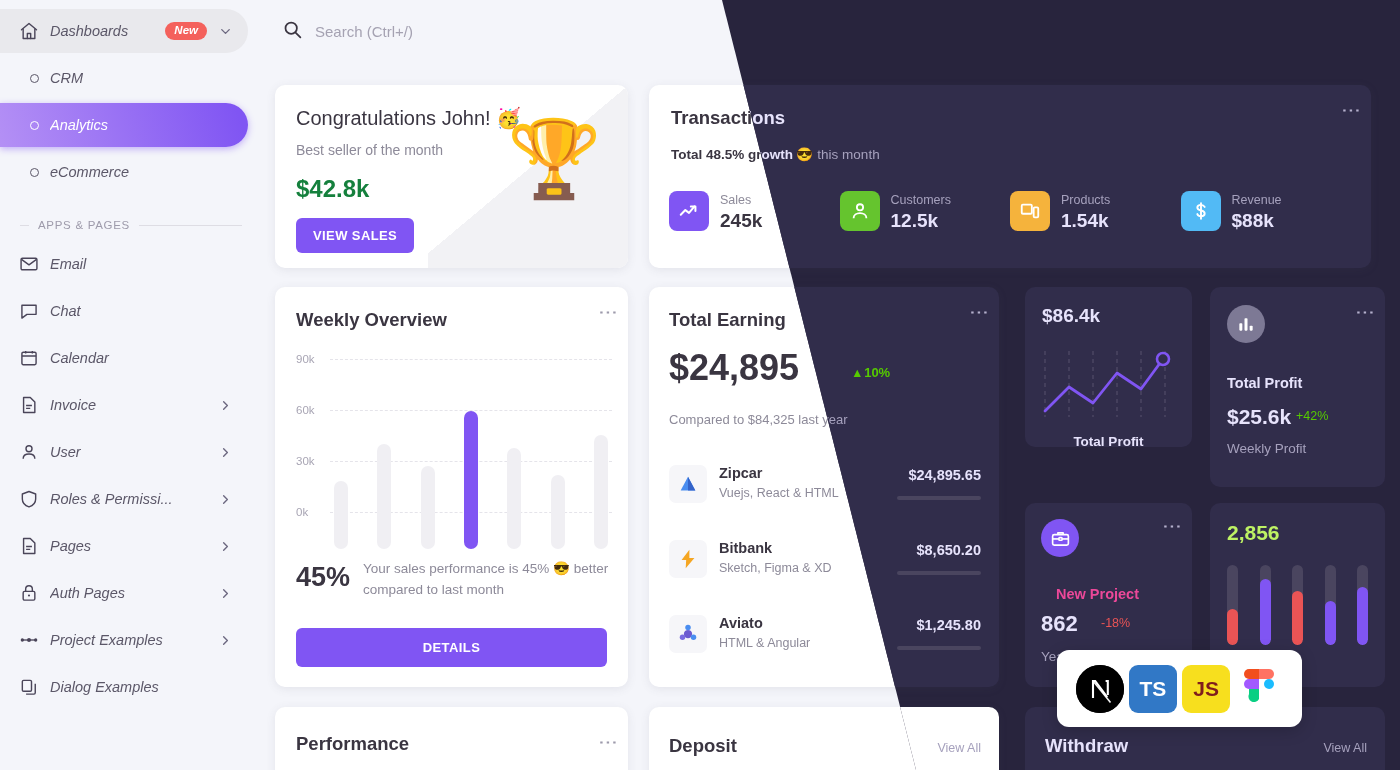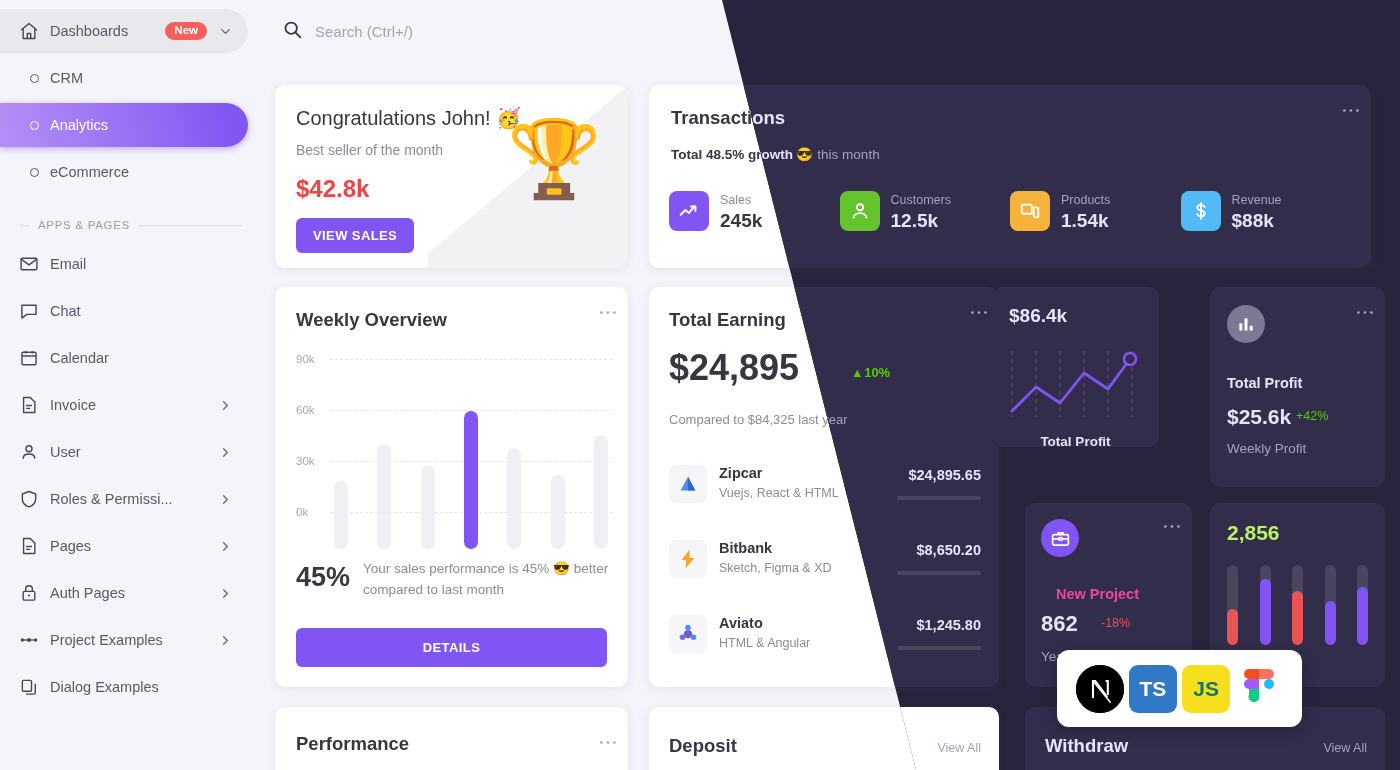--- a/index.html
+++ b/index.html
@@ -22,21 +22,21 @@
     margin-left: auto; width: 17px; height: 17px; border-radius: 50%;
     border: 2px solid #4a4559; display: flex; align-items: center; justify-content: center;
   }
   .collapse-dot i { width: 7px; height: 7px; border-radius: 50%; background: #4a4559; display:block; }
 
   .nav { padding-top: 6px; }
   .nav-item {
     display: flex; align-items: center; gap: 11px;
     height: 44px; margin: 3px 12px 3px 0; padding: 0 15px 0 18px;
     border-radius: 0 24px 24px 0; color: #5b5768; font-size: 14.5px;
-    cursor: pointer; position: relative;
+    cursor: pointer; position: relative; font-style: italic;
   }
   .nav-item.hover-bg { background: #e9e9ed; }
   .nav-item.active {
     background: linear-gradient(72deg, #b490f5 0%, #8055f3 95%);
     color: #fff; box-shadow: 0 2px 7px rgba(128,85,243,.45);
   }
   .nav-icon { width: 21px; height: 21px; flex: 0 0 21px; display:flex; align-items:center; justify-content:center; }
   .nav-icon svg { display: block; }
   .nav-label { flex: 1; white-space: nowrap; overflow: hidden; text-overflow: ellipsis; }
   .badge-new {
@@ -97,21 +97,21 @@
   .dots-v { position: absolute; right: 14px; top: 16px; color: #9d9aab;
             font-size: 19px; line-height: .6; letter-spacing: 0; cursor: pointer;
             writing-mode: vertical-rl; }
 
   
   #congrats { left: 15px; top: 23px; width: 353px; height: 183px; overflow: hidden; }
   #congrats .cg-bg { position: absolute; right: 0; top: 0; width: 200px; height: 183px;
         background: linear-gradient(140deg, rgba(255,255,255,0) 48%, #f2f2f5 48%); }
   .cg-h { position: absolute; left: 21px; top: 21px; font-size: 20px; font-weight: 400; color: #3a3541; }
   .cg-sub { position: absolute; left: 21px; top: 57px; font-size: 14px; color: #8d8a99; }
-  .cg-amt { position: absolute; left: 21px; top: 90px; font-size: 24px; font-weight: 600; color: #ef4444; }
+  .cg-amt { position: absolute; left: 21px; top: 90px; font-size: 24px; font-weight: 600; color: #15803d; }
   .btn-primary {
     background: #8055f3; color: #fff; border: none; border-radius: 6px;
     font-size: 13px; font-weight: 600; letter-spacing: .4px; cursor: pointer;
     font-family: inherit;
   }
   #cg-btn { position: absolute; left: 21px; top: 133px; padding: 10px 17px; }
   .trophy { position: absolute; right: 26px; top: 36px; font-size: 76px; line-height: 1; }
 
   
   #transactions { left: 389px; top: 23px; width: 722px; height: 183px; }
@@ -153,21 +153,21 @@
   .er-logo { position: absolute; left: 0; top: 0; width: 38px; height: 38px; border-radius: 7px;
              background: #f6f6f9; display: flex; align-items: center; justify-content: center; }
   .er-name { position: absolute; left: 50px; top: 0px; font-size: 14.5px; font-weight: 600; color: #3a3541; }
   .er-tech { position: absolute; left: 50px; top: 21px; font-size: 12.5px; color: #8d8a99; }
   .er-money { position: absolute; right: 0; top: 2px; font-size: 14.5px; font-weight: 600; color: #3a3541; }
   .er-track { position: absolute; right: 0; top: 31px; width: 84px; height: 4px;
               border-radius: 2px; background: #eceaf1; overflow: hidden; }
   .er-fill { height: 100%; border-radius: 2px; }
 
   
-  #profit-line { left: 732px; top: 225px; width: 167px; height: 160px; }
+  #profit-line { left: 765px; top: 225px; width: 167px; height: 160px; }
   .pl-amt { position: absolute; left: 17px; top: 18px; font-size: 19px; font-weight: 600; color: #e7e3fc; }
   .pl-svg { position: absolute; left: 12px; top: 58px; }
   .pl-cap { position: absolute; left: 0; right: 0; top: 147px; text-align: center;
             font-size: 13.5px; font-weight: 600; color: #e7e3fc; }
 
   #profit-weekly { left: 950px; top: 225px; width: 175px; height: 200px; }
   .pw-circ { position: absolute; left: 17px; top: 18px; width: 38px; height: 38px;
              border-radius: 50%; background: rgba(231,227,252,.42);
              display: flex; align-items: center; justify-content: center; }
   .pw-lbl { position: absolute; left: 17px; top: 88px; font-size: 14.5px; font-weight: 600; color: #e7e3fc; }
@@ -214,21 +214,21 @@
     position: absolute; left: 1057px; top: 650px; width: 245px; height: 77px;
     background: #fff; border-radius: 12px; z-index: 20;
     display: flex; align-items: center; justify-content: space-around; padding: 0 16px;
     box-shadow: 0 4px 16px rgba(0,0,0,.18);
   }
   .tl { width: 48px; height: 48px; border-radius: 9px; display: flex;
         align-items: center; justify-content: center; font-weight: 700; }
   .tl-next { border-radius: 50%; background: #000; color: #fff; font-size: 26px;
              font-family: "Liberation Serif", serif; position: relative; }
   .tl-ts { background: #3178c6; color: #fff; font-size: 21px; }
-  .tl-js { background: #f7df1e; color: #0f766e; font-size: 21px; }
+  .tl-js { background: #f7df1e; color: #7f1d1d; font-size: 21px; }
 </style>
 </head>
 <body>
 
 <div class="app">
 
   <aside class="sidebar">
 
     <nav class="nav">
 

